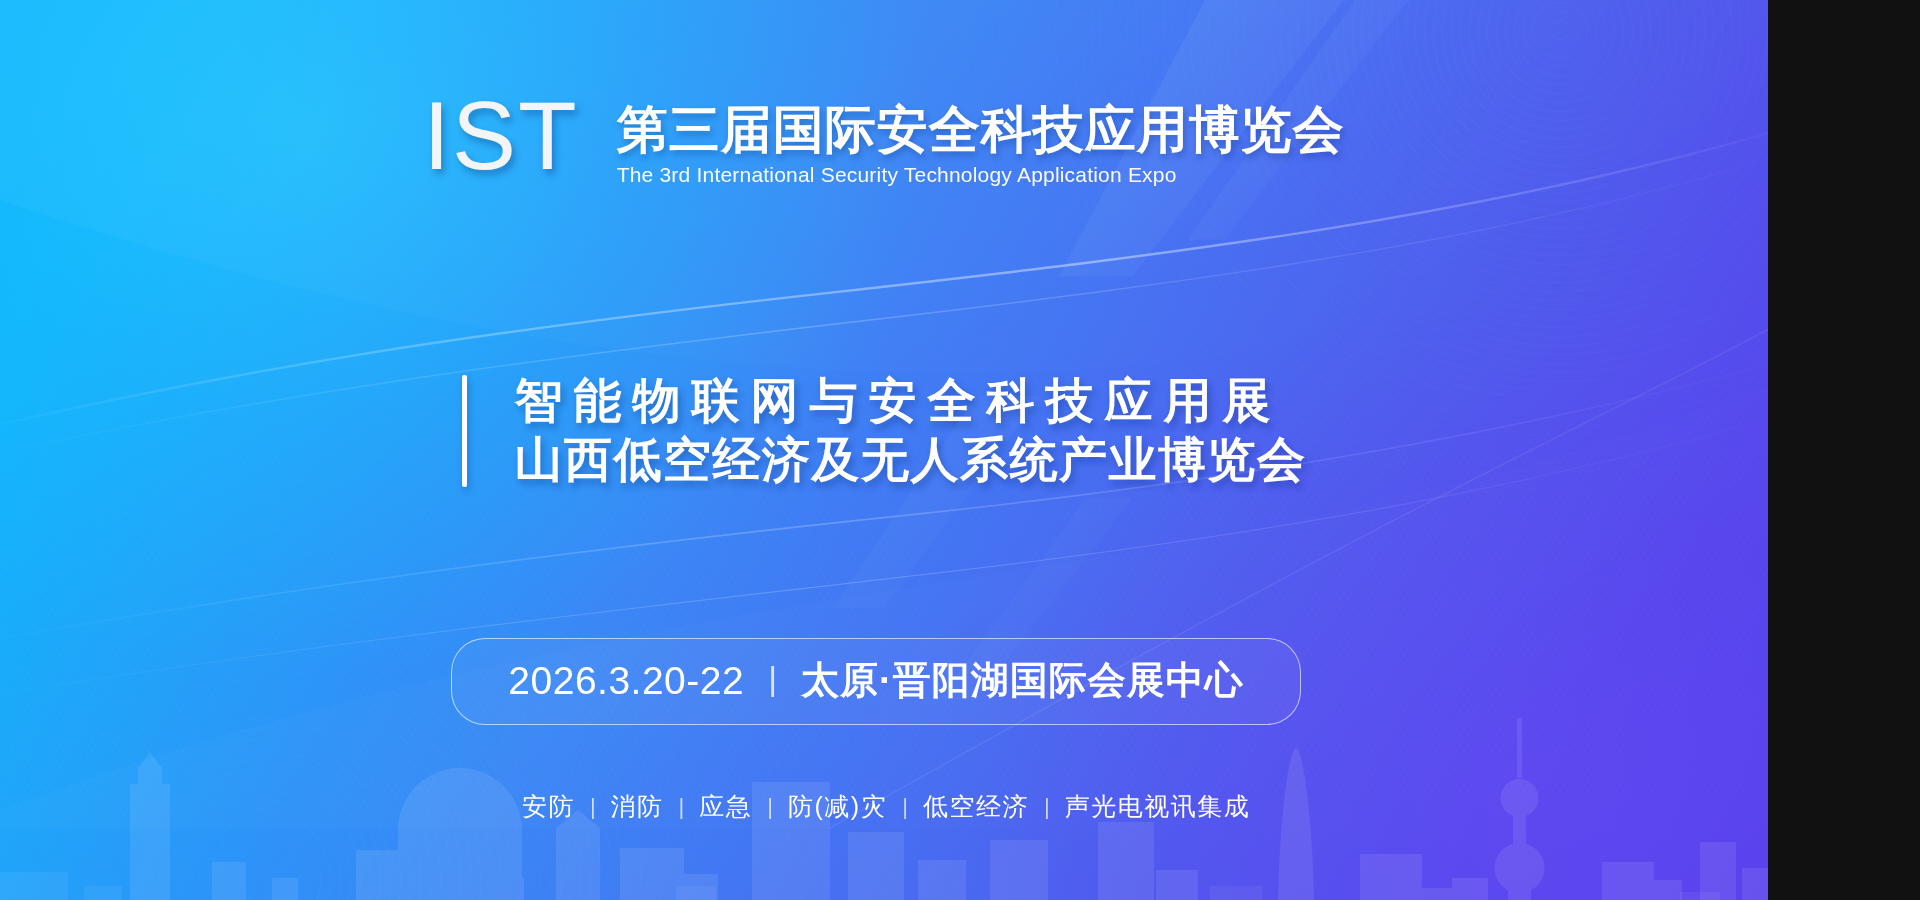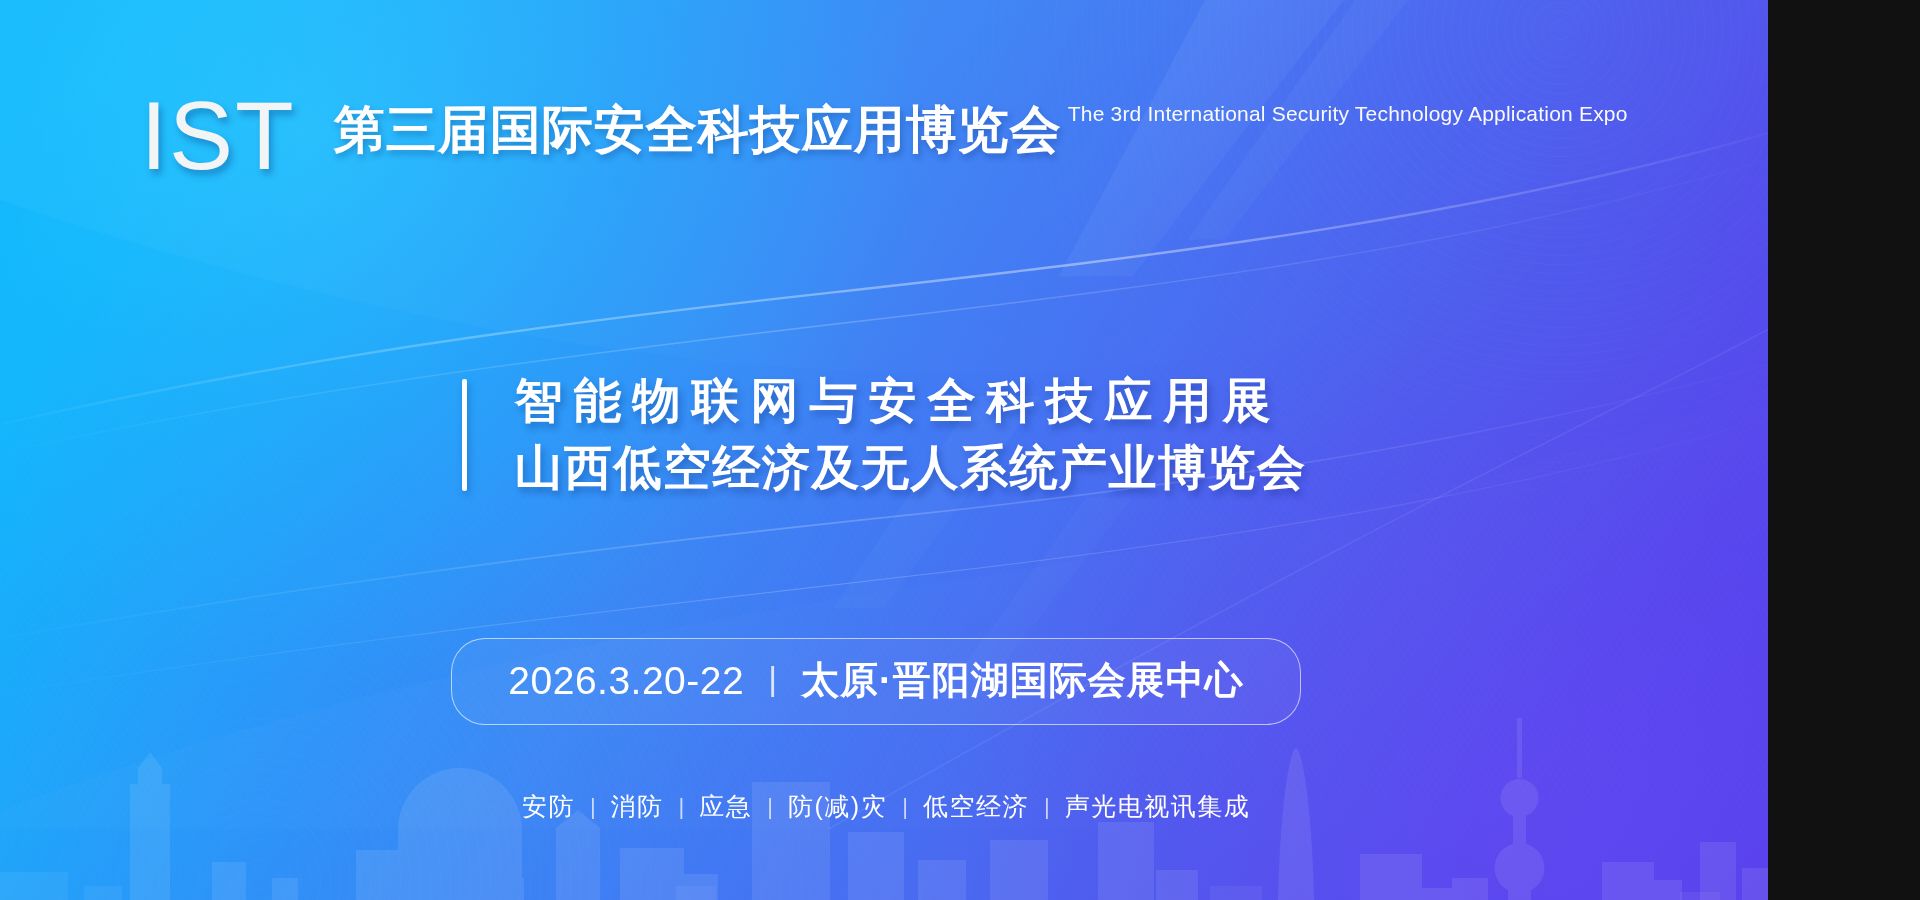--- a/index.html
+++ b/index.html
@@ -137,21 +137,21 @@
     font-size: 96px;
     line-height: 0.92;
     font-weight: 300;
     letter-spacing: 2px;
     color: #F2F4F6;
     text-shadow: 3px 5px 7px rgba(0,40,110,0.34);
     margin-top: -4px;
   }
   .header-texts {
     display: flex;
-    flex-direction: row;
+    flex-direction: column;
     gap: 6px;
     padding-top: 6px;
   }
   .header-cn {
     font-size: 51px;
     font-weight: 700;
     color: #FFFFFF;
     letter-spacing: 1px;
     line-height: 1.08;
     text-shadow: 2px 4px 6px rgba(0,40,110,0.30);
@@ -193,21 +193,21 @@
     width: 5px;
     height: 112px;
     background: #FFFFFF;
     border-radius: 2px;
     margin-right: 48px;
     box-shadow: 2px 4px 7px rgba(0,35,105,0.28);
   }
   .main-titles {
     display: flex;
     flex-direction: column;
-    gap: 8px;
+    gap: 0;
   }
   .title-line-1 {
     font-size: 48px;
     font-weight: 700;
     color: #FFFFFF;
     letter-spacing: 11px;
     line-height: 1.22;
     white-space: nowrap;
     text-shadow: 3px 5px 7px rgba(0,35,105,0.32);
   }

